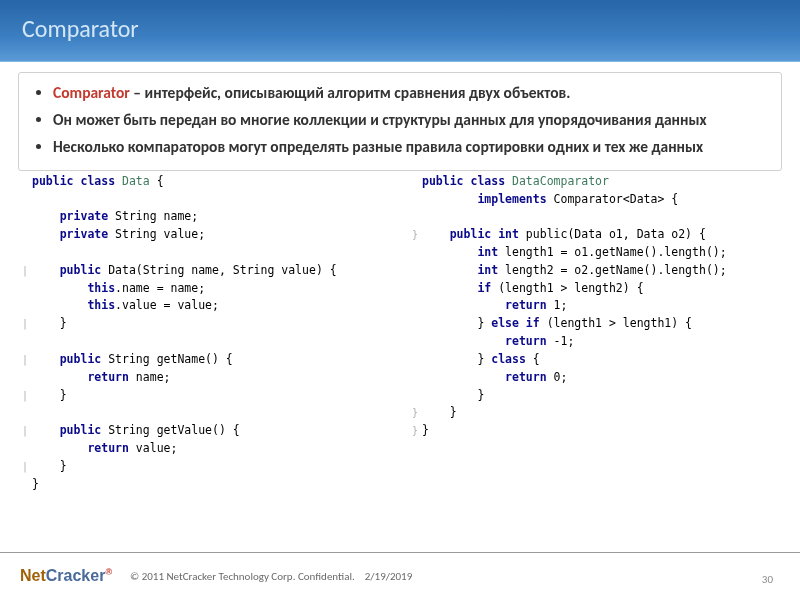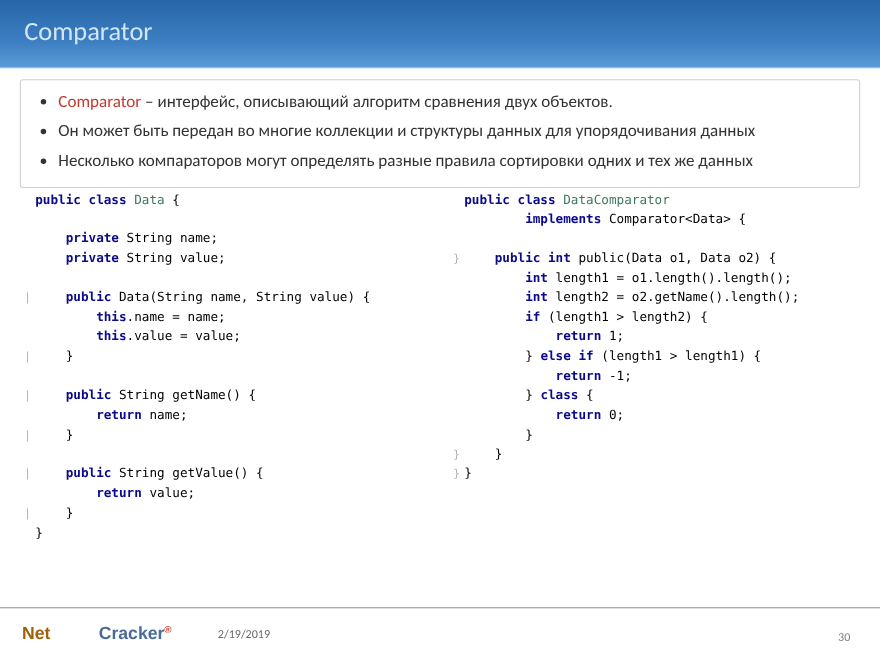--- a/index.html
+++ b/index.html
@@ -21,21 +21,21 @@
   .content {
     background: #fff;
     margin: 10px 18px 0;
     border: 1px solid #d0d0d0;
     border-radius: 3px;
     padding: 10px 16px 6px;
     font-size: 15.5px;
     color: #333;
     line-height: 1.35;
   }
-  .content ul { list-style: disc; padding-left: 18px; }
+  .content ul { list-style: disc; padding-left: 18px; font-weight: bold; }
   .content li { margin-bottom: 6px; }
   .keyword-red { color: #c43a2f; }
   .codewrap {
     display: flex;
     gap: 16px;
     margin: 0 18px;
     font-family: Consolas, monospace;
     font-size: 11.5px;
     line-height: 1.55;
     color: #000;
@@ -55,21 +55,21 @@
     color: #6a6a6a;
   }
   .logo {
     font-family: Arial, sans-serif;
     font-weight: bold;
     font-size: 16px;
     color: #2a4a7a;
     margin-right: 18px;
   }
   .logo .net { color: #a16207; }
-  .logo .crk { color: #4a6a9a; padding-left: 44px; }
+  .logo .crk { color: #4a6a9a; }
   .logo sup { color: #c43a2f; font-size: 9px; }
   .pagenum {
     position: absolute;
     right: 27px; bottom: 14px;
     font-size: 11px; color: #888;
   }
   .gmark { font-family: Consolas, monospace; color:#b0b0b0; font-size:10px; display:inline-block; width:14px; text-align:center; }
 </style>
 </head>
 <body>
@@ -104,32 +104,33 @@
 <span class="gmark">|</span><span>    }</span>
 <span></span>
 <span class="gmark">|</span><span class="kw">    public </span><span>String getValue() {</span>
 <span class="gmark">&nbsp;</span><span class="kw">        return </span><span>value;</span>
 <span class="gmark">|</span><span>    }</span>
 <span class="gmark">&nbsp;</span><span>}</span></div>
 <div class="codecol"><span class="gmark">&nbsp;</span><span class="kw">public class </span><span class="cls">DataComparator</span>
 <span class="gmark">&nbsp;</span><span class="kw">        implements </span><span>Comparator&lt;Data&gt; {</span>
 <span></span>
 <span class="gmark">}</span><span class="kw">    public int </span><span>public(Data o1, Data o2) {</span>
-<span class="gmark">&nbsp;</span><span class="kw">        int </span><span>length1 = o1.length().length();</span>
+<span class="gmark">&nbsp;</span><span class="kw">        int </span><span>length1 = o1.getName().length();</span>
 <span class="gmark">&nbsp;</span><span class="kw">        int </span><span>length2 = o2.getName().length();</span>
 <span class="gmark">&nbsp;</span><span class="kw">        if </span><span>(length1 &gt; length2) {</span>
 <span class="gmark">&nbsp;</span><span class="kw">            return </span><span>1;</span>
 <span class="gmark">&nbsp;</span><span>        } </span><span class="kw">else if </span><span>(length1 &gt; length1) {</span>
 <span class="gmark">&nbsp;</span><span class="kw">            return </span><span>-1;</span>
 <span class="gmark">&nbsp;</span><span>        } </span><span class="kw">class </span><span>{</span>
 <span class="gmark">&nbsp;</span><span class="kw">            return </span><span>0;</span>
 <span class="gmark">&nbsp;</span><span>        }</span>
 <span class="gmark">}</span><span>    }</span>
 <span class="gmark">}</span><span>}</span></div>
 </div>
 
 <div class="footer">
   <span class="logo">
     <span class="net">Net</span><span class="crk">Cracker</span><sup>®</sup>
   </span>
-  <span style="margin-left:24px">2/19/2019</span>
+  <span>© 2011 NetCracker Technology Corp. Confidential.</span>
+  <span style="margin-left:10px">2/19/2019</span>
   <span class="pagenum">30</span>
 </div>
 
 </body></html>

